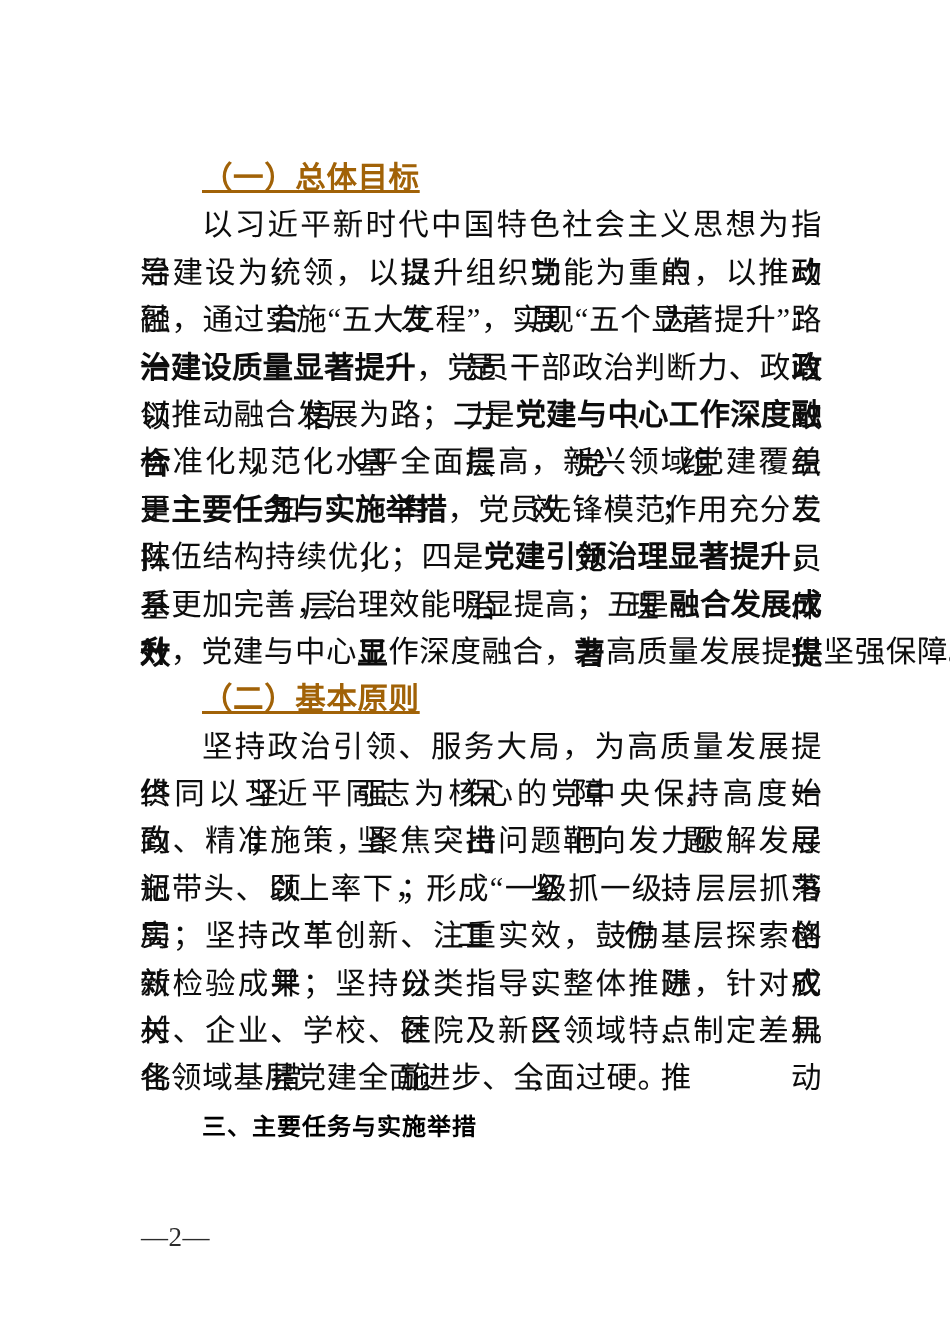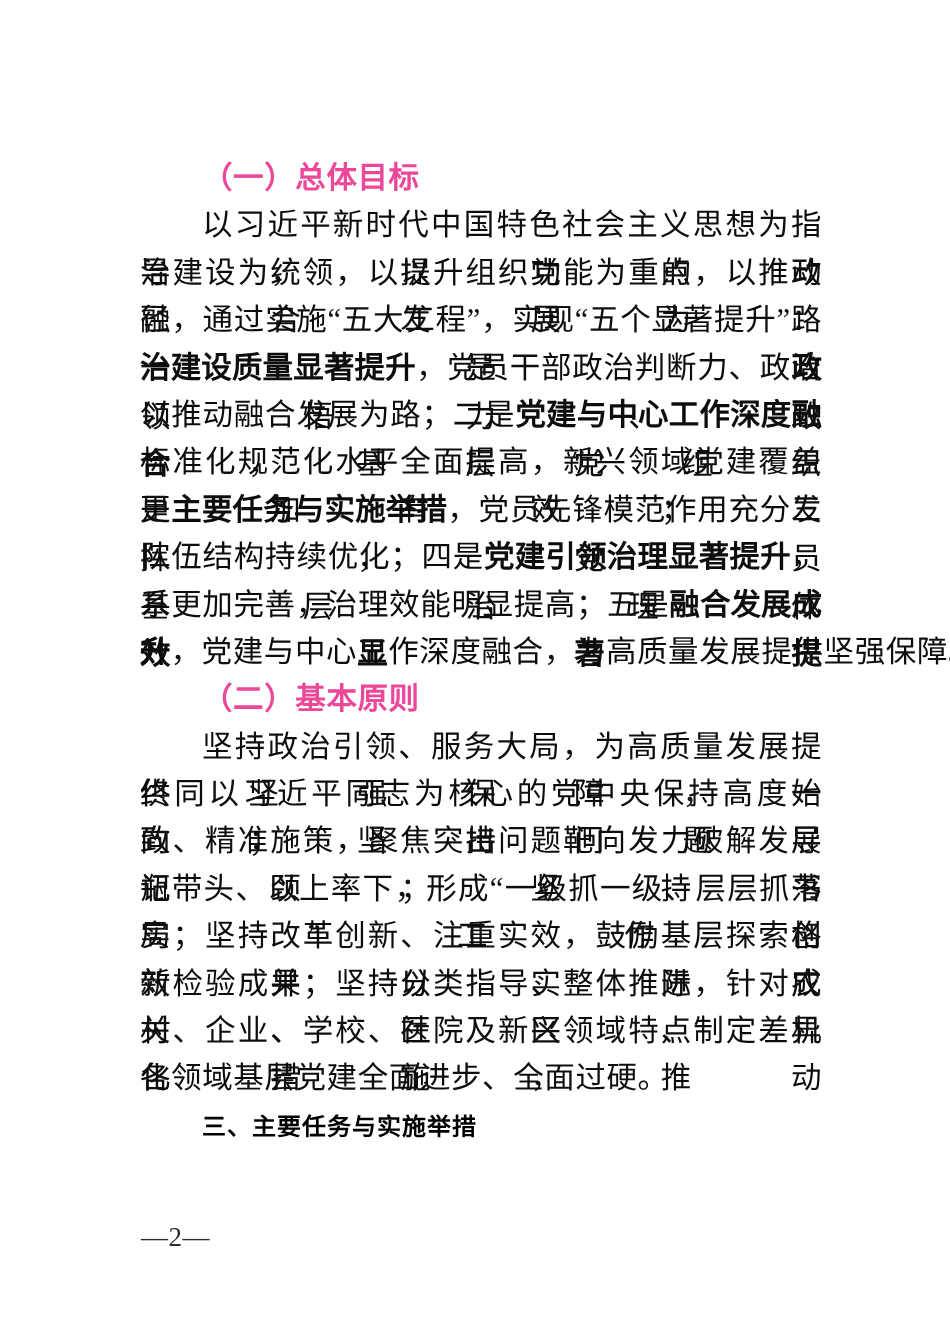--- a/index.html
+++ b/index.html
@@ -61,22 +61,23 @@
 
   
   .subhead {
     height: 47.4px;
     line-height: 47.4px;
     font-size: 30.5px;
     letter-spacing: 0.6px;
     text-indent: 62px;
     white-space: pre;
     font-weight: 600;
-    color: #ec4899;
+    color: #a16207;
     font-family: "Liberation Serif", "DejaVu Serif", serif;
+    text-decoration: underline;
   }
 
   
   .indent2 { text-indent: 62px; }
 
   
   b.em {
     font-family: Liberation Mono, monospace;
     font-weight: 700;
     letter-spacing: 0px;

